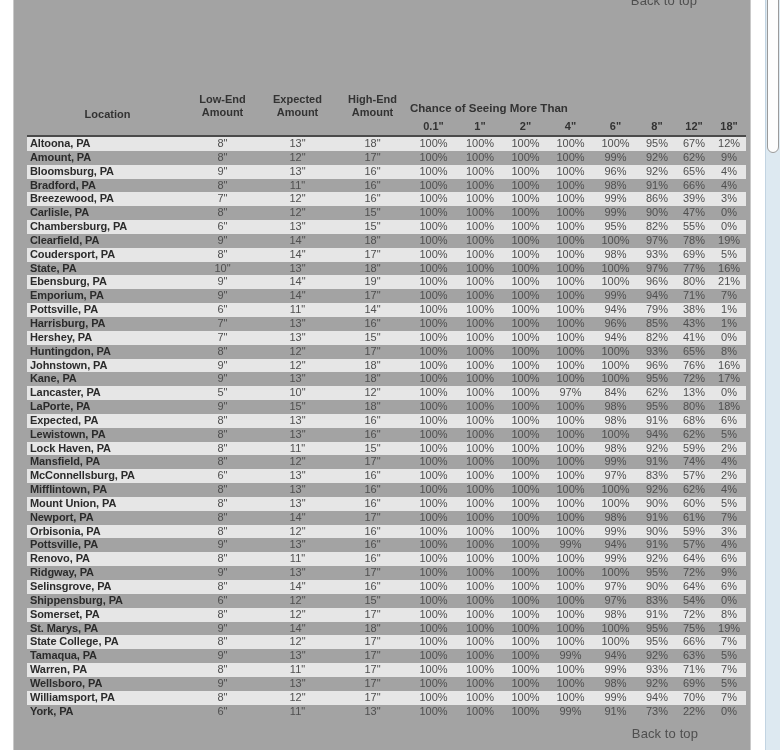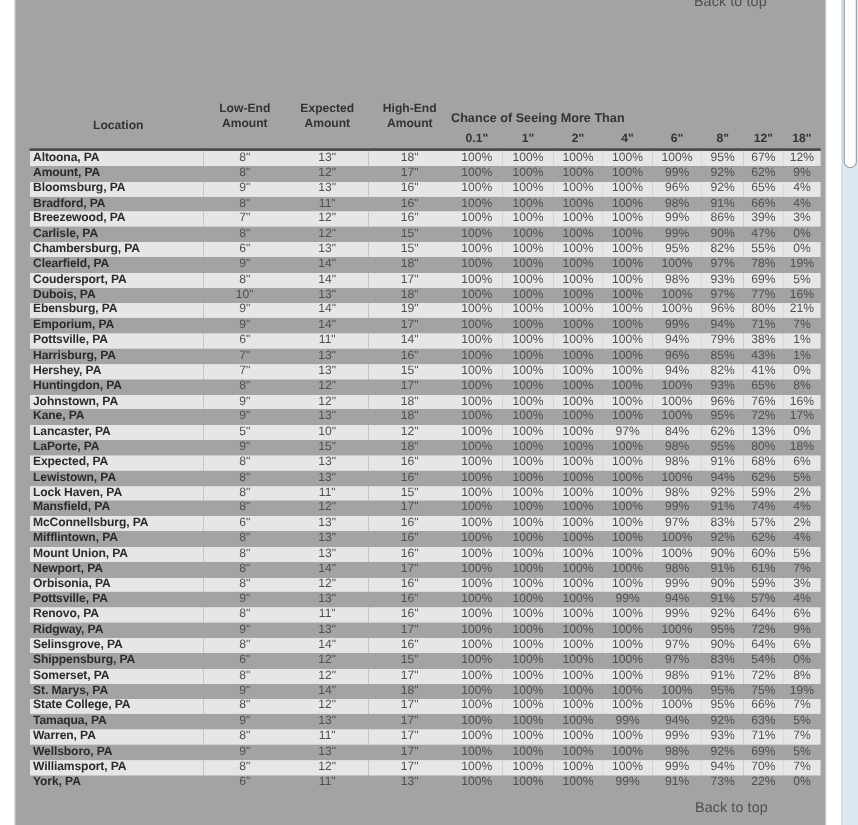--- a/index.html
+++ b/index.html
@@ -247,21 +247,21 @@
     <td>100%</td>
     <td>100%</td>
     <td>100%</td>
     <td>100%</td>
     <td>98%</td>
     <td>93%</td>
     <td>69%</td>
     <td>5%</td>
   </tr>
         <tr>
-    <td class="loc">Dubois, PA</td>
+    <td class="loc">State, PA</td>
     <td>10"</td>
     <td>13"</td>
     <td>18"</td>
     <td>100%</td>
     <td>100%</td>
     <td>100%</td>
     <td>100%</td>
     <td>100%</td>
     <td>97%</td>
     <td>77%</td>

